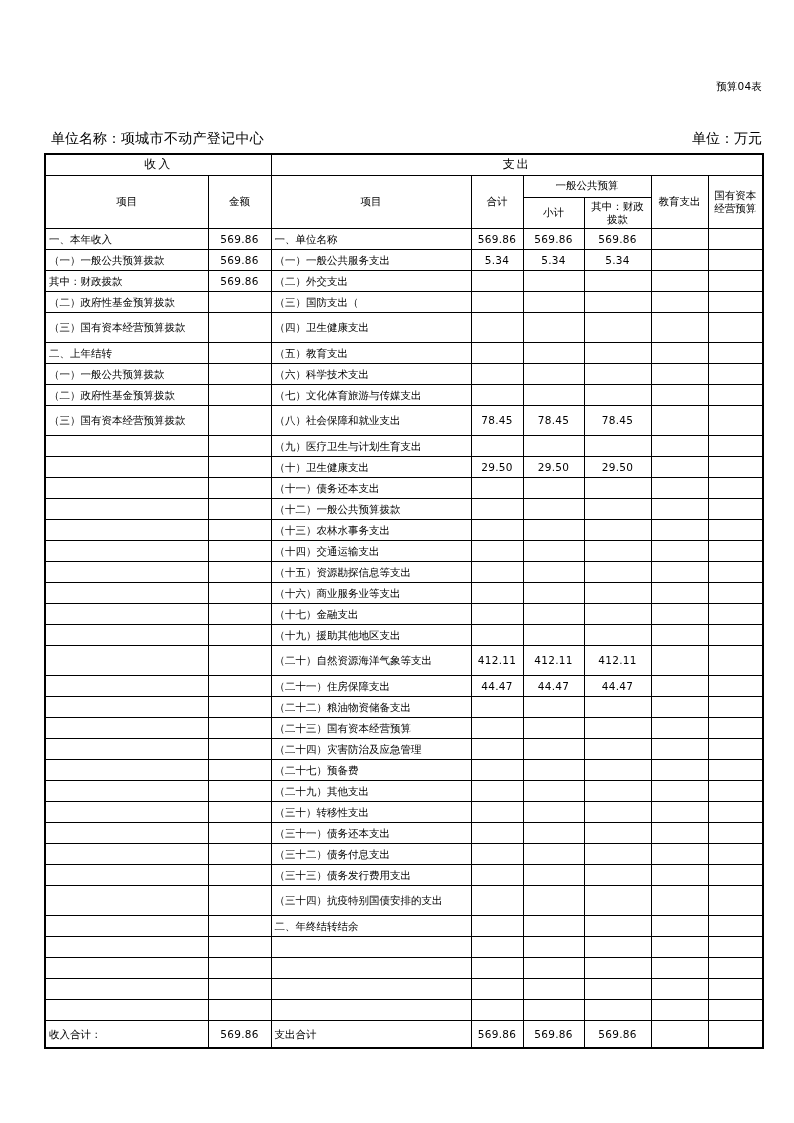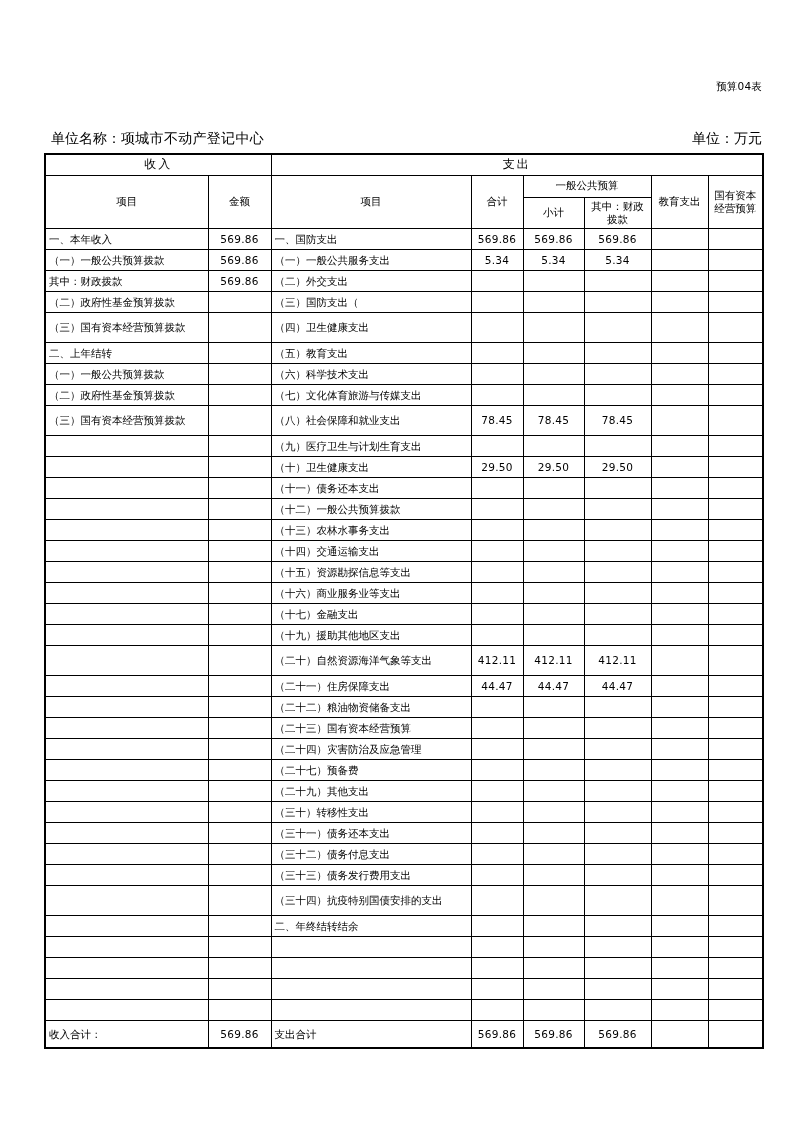--- a/index.html
+++ b/index.html
@@ -135,21 +135,21 @@
       </tr>
       <tr class="hdr3">
         <td class="h-cell">小计</td>
         <td class="h-cell">其中：财政拨款</td>
       </tr>
     </thead>
     <tbody id="tbody">
         <tr class="rowh">
           <td class="lbl-l0">一、本年收入</td>
           <td class="num">569.86</td>
-          <td class="lbl-l0">一、国防支出</td>
+          <td class="lbl-l0">一、单位名称</td>
           <td class="num">569.86</td>
           <td class="num">569.86</td>
           <td class="num">569.86</td>
           <td class="num"></td>
           <td class="num"></td>
         </tr>
         <tr class="rowh">
           <td class="lbl-l1">（一）一般公共预算拨款</td>
           <td class="num">569.86</td>
           <td class="lbl-l1">（一）一般公共服务支出</td>

